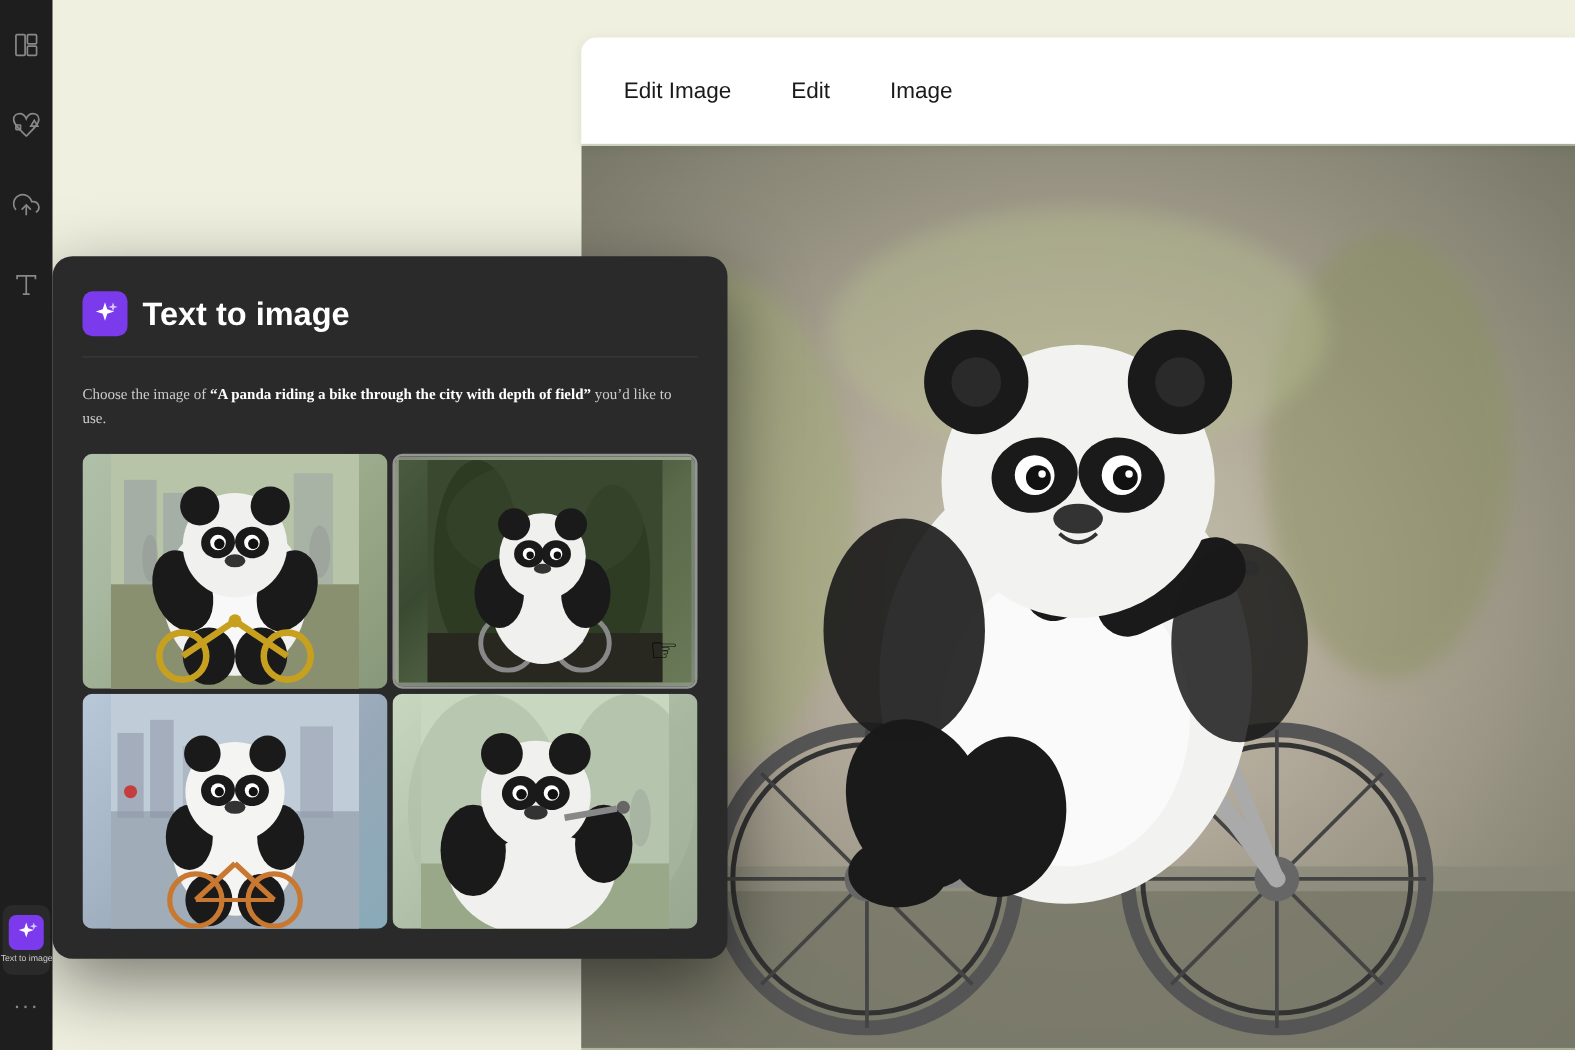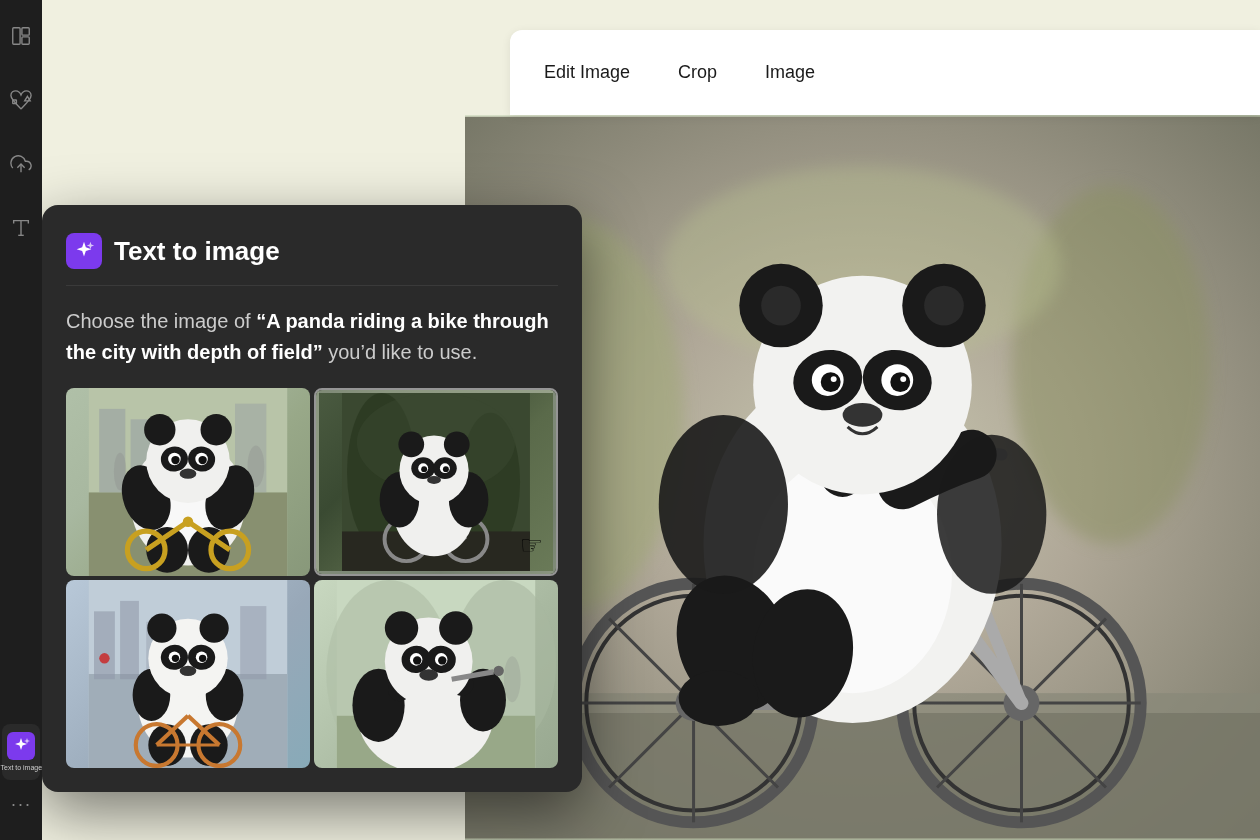--- a/index.html
+++ b/index.html
@@ -29,21 +29,20 @@
       right: 0;
       height: 85px;
       background: #ffffff;
       border-radius: 12px 0 0 0;
       display: flex;
       align-items: center;
       padding: 0 30px;
       gap: 40px;
       box-shadow: 0 2px 10px rgba(0,0,0,0.08);
       z-index: 10;
-      margin-left: 45px;
     }
 
     .toolbar-btn {
       font-size: 18px;
       font-weight: 500;
       color: #1a1a1a;
       cursor: pointer;
       padding: 8px 4px;
       border: none;
       background: none;
@@ -160,24 +159,25 @@
       flex-shrink: 0;
     }
 
     .panel-title {
       font-size: 26px;
       font-weight: 600;
       color: #ffffff;
     }
 
     .panel-description {
-      font-size: 20px;
+      font-size: 12px;
       color: #cccccc;
       line-height: 1.55;
       margin-bottom: 20px;
+      font-family: Liberation Serif, serif;
     }
 
     .panel-description em {
       font-style: normal;
       font-weight: 600;
       color: #ffffff;
     }
 
     
     .image-grid {
@@ -246,21 +246,21 @@
     }
 
   </style>
 </head>
 <body>
 
 <div class="canvas-bg"></div>
 
 <div class="top-toolbar">
   <button class="toolbar-btn">Edit Image</button>
-  <button class="toolbar-btn">Crop</button>
+  <button class="toolbar-btn">Edit</button>
   <button class="toolbar-btn">Image</button>
 </div>
 
 <div class="bg-panda-area">
   <svg viewBox="0 0 800 726" width="100%" height="100%" xmlns="http://www.w3.org/2000/svg">
 
     <defs>
       <filter id="blur-bg" x="-50%" y="-50%" width="200%" height="200%">
         <feGaussianBlur stdDeviation="8"></feGaussianBlur>
       </filter>

